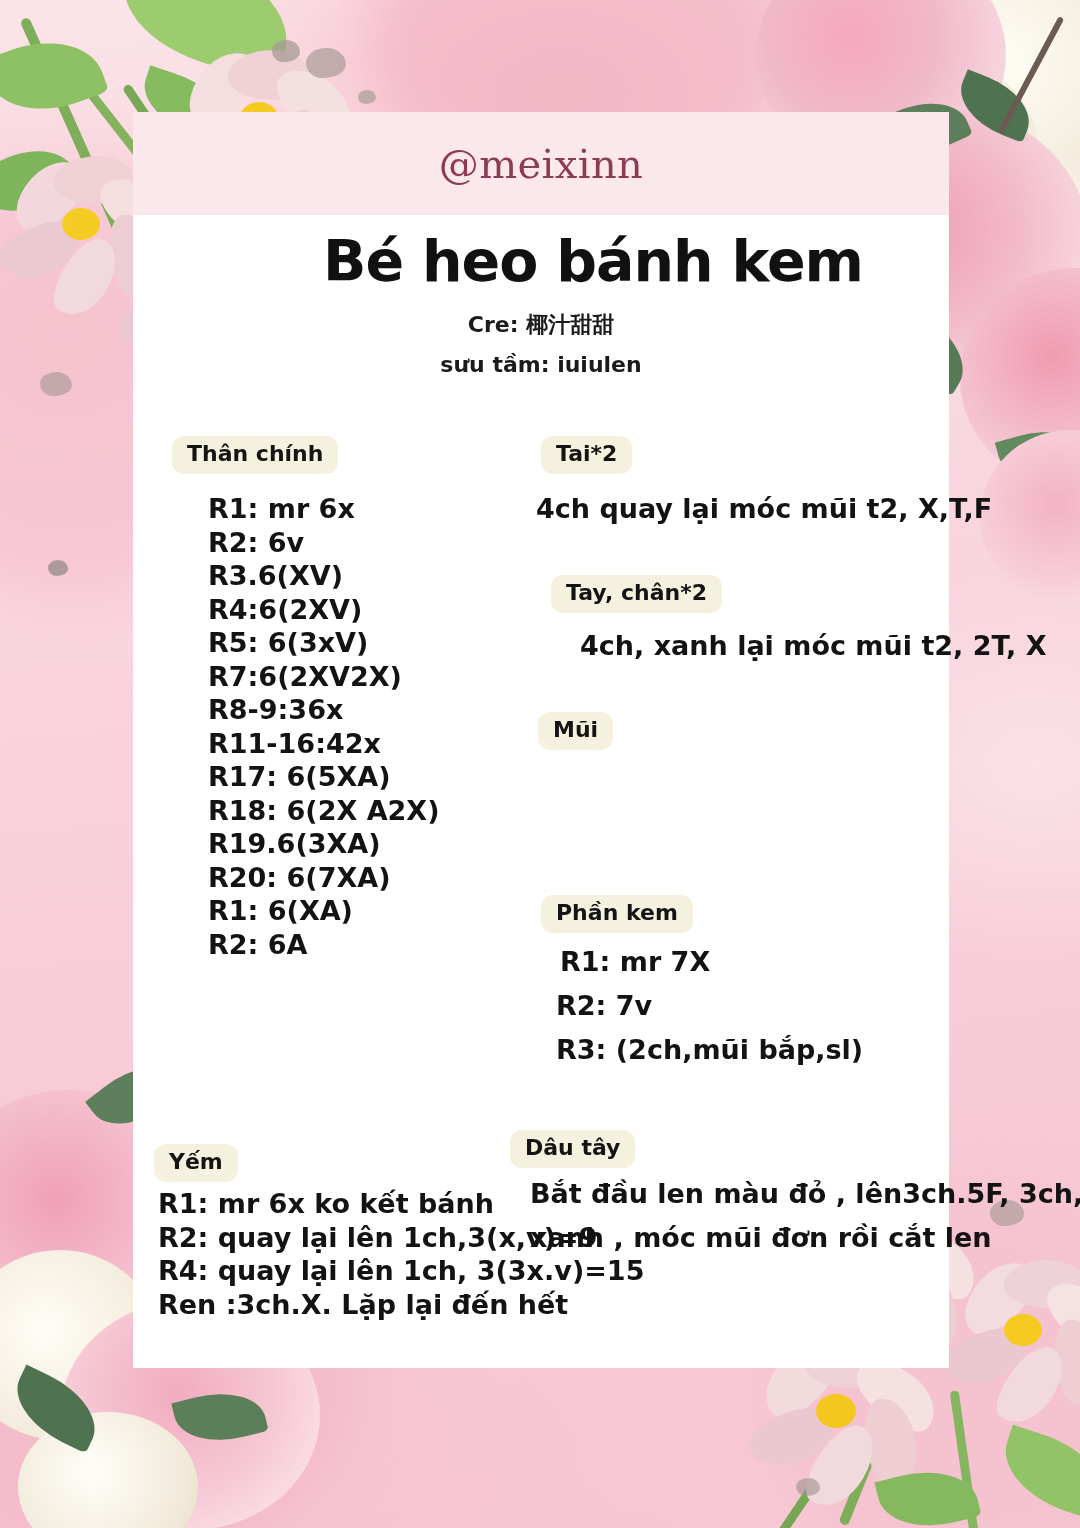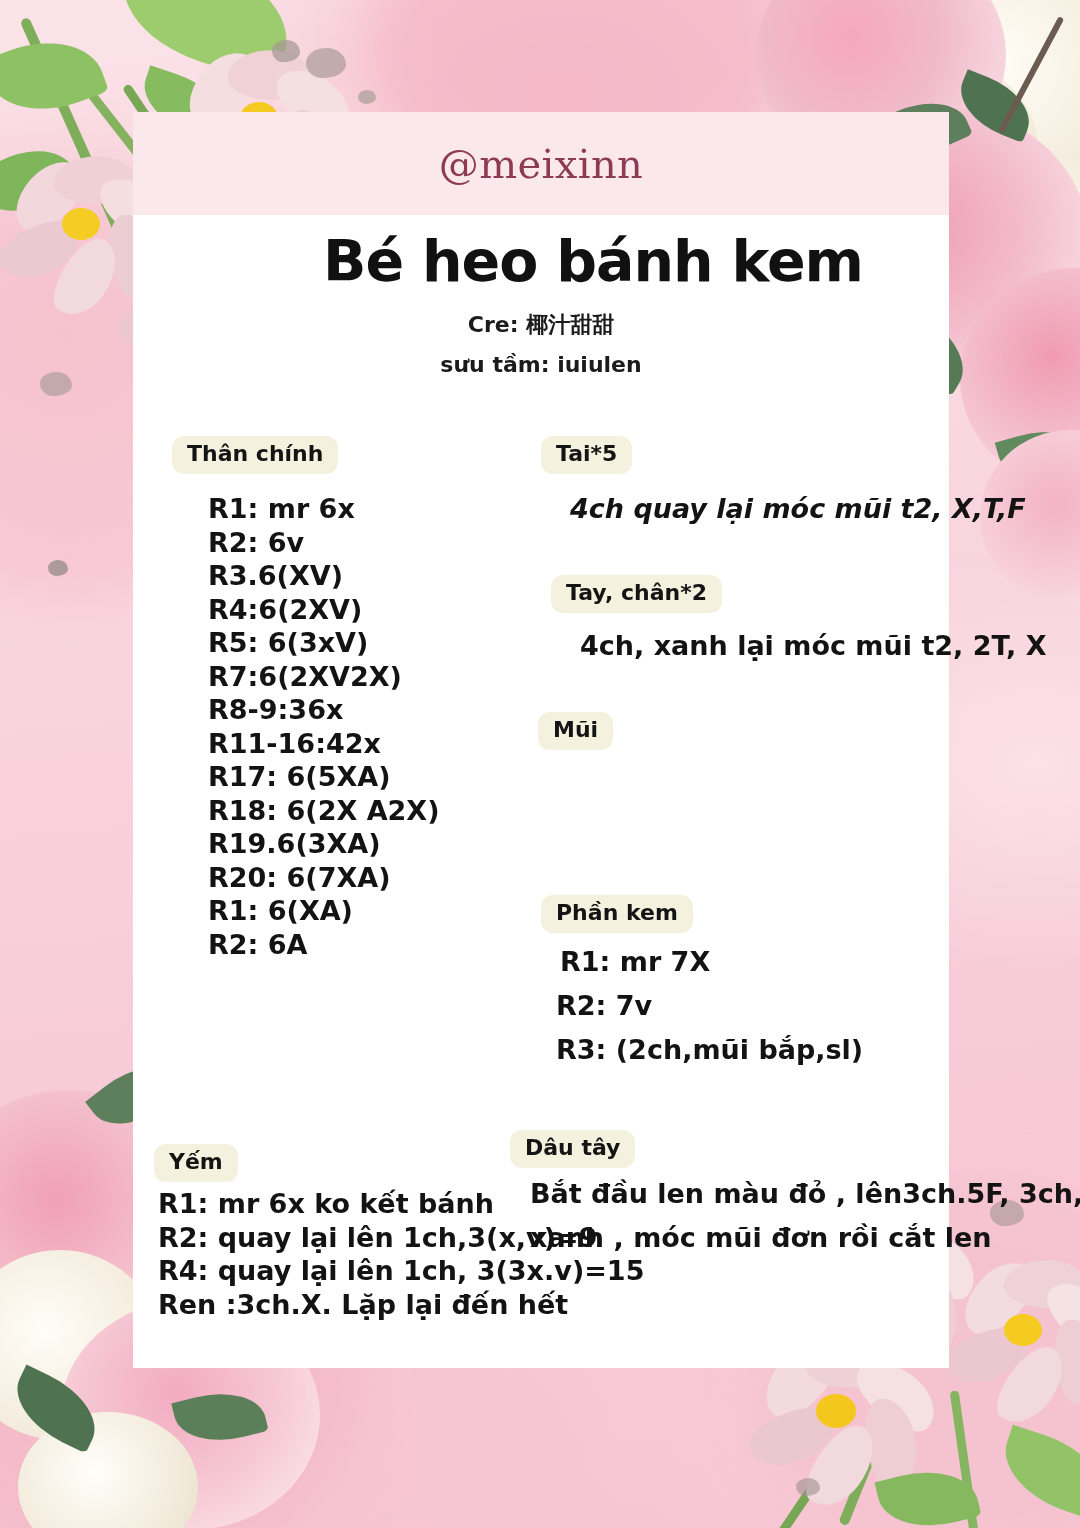--- a/index.html
+++ b/index.html
@@ -223,22 +223,22 @@
     <div>R8-9:36x</div>
     <div>R11-16:42x</div>
     <div>R17: 6(5XA)</div>
     <div>R18: 6(2X A2X)</div>
     <div>R19.6(3XA)</div>
     <div>R20: 6(7XA)</div>
     <div>R1: 6(XA)</div>
     <div>R2: 6A</div>
   </div>
 
-  <div class="sec-label" style="left:541px;top:436px;">Tai*5</div>
-  <div class="lines body" style="left:570px;top:492px;font-style:italic;">
+  <div class="sec-label" style="left:541px;top:436px;">Tai*2</div>
+  <div class="lines body" style="left:536px;top:492px;">
     <div>4ch quay lại móc mũi t2, X,T,F</div>
   </div>
 
   <div class="sec-label" style="left:551px;top:575px;">Tay, chân*2</div>
   <div class="lines body" style="left:580px;top:629px;">
     <div>4ch, xanh lại móc mũi t2, 2T, X</div>
   </div>
 
   <div class="sec-label" style="left:538px;top:712px;">Mũi</div>
 

